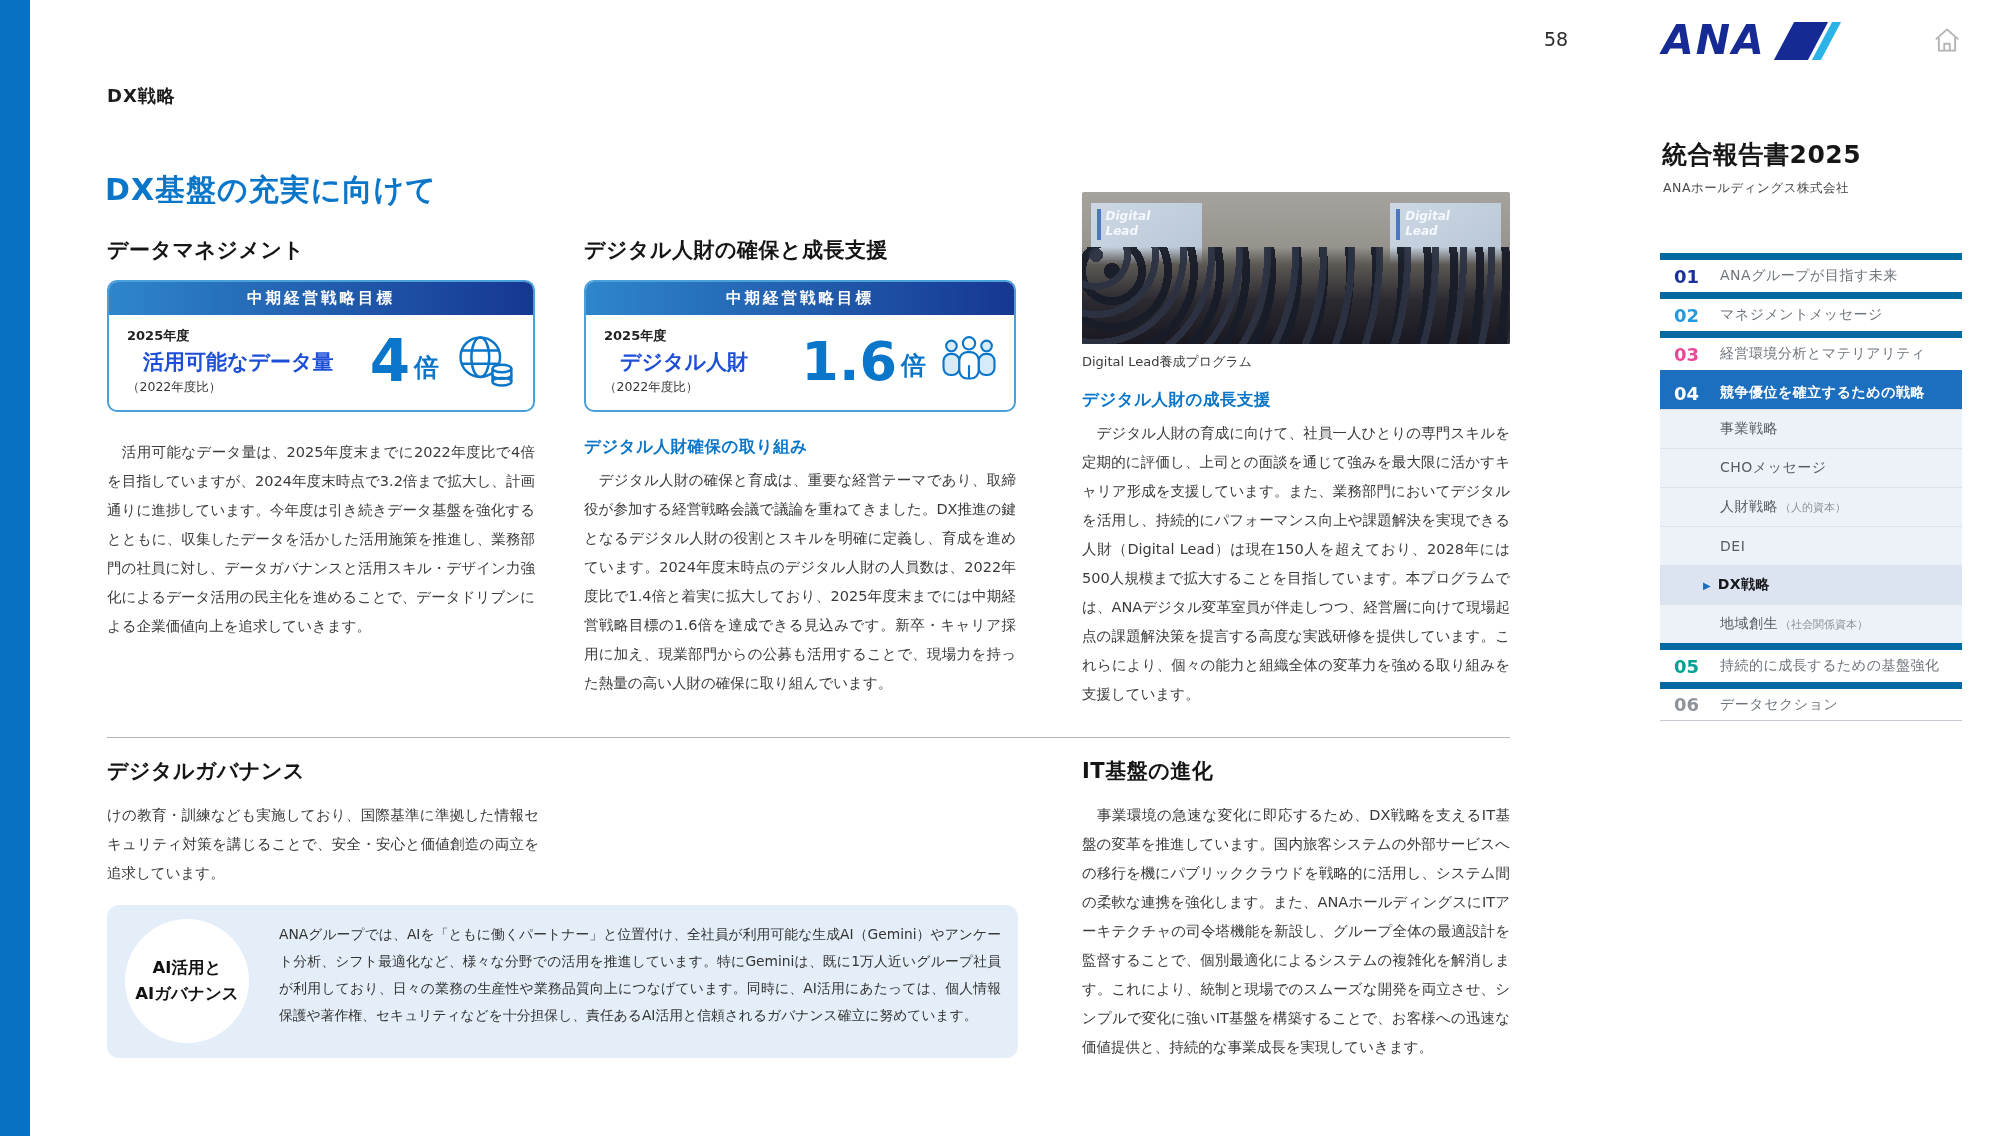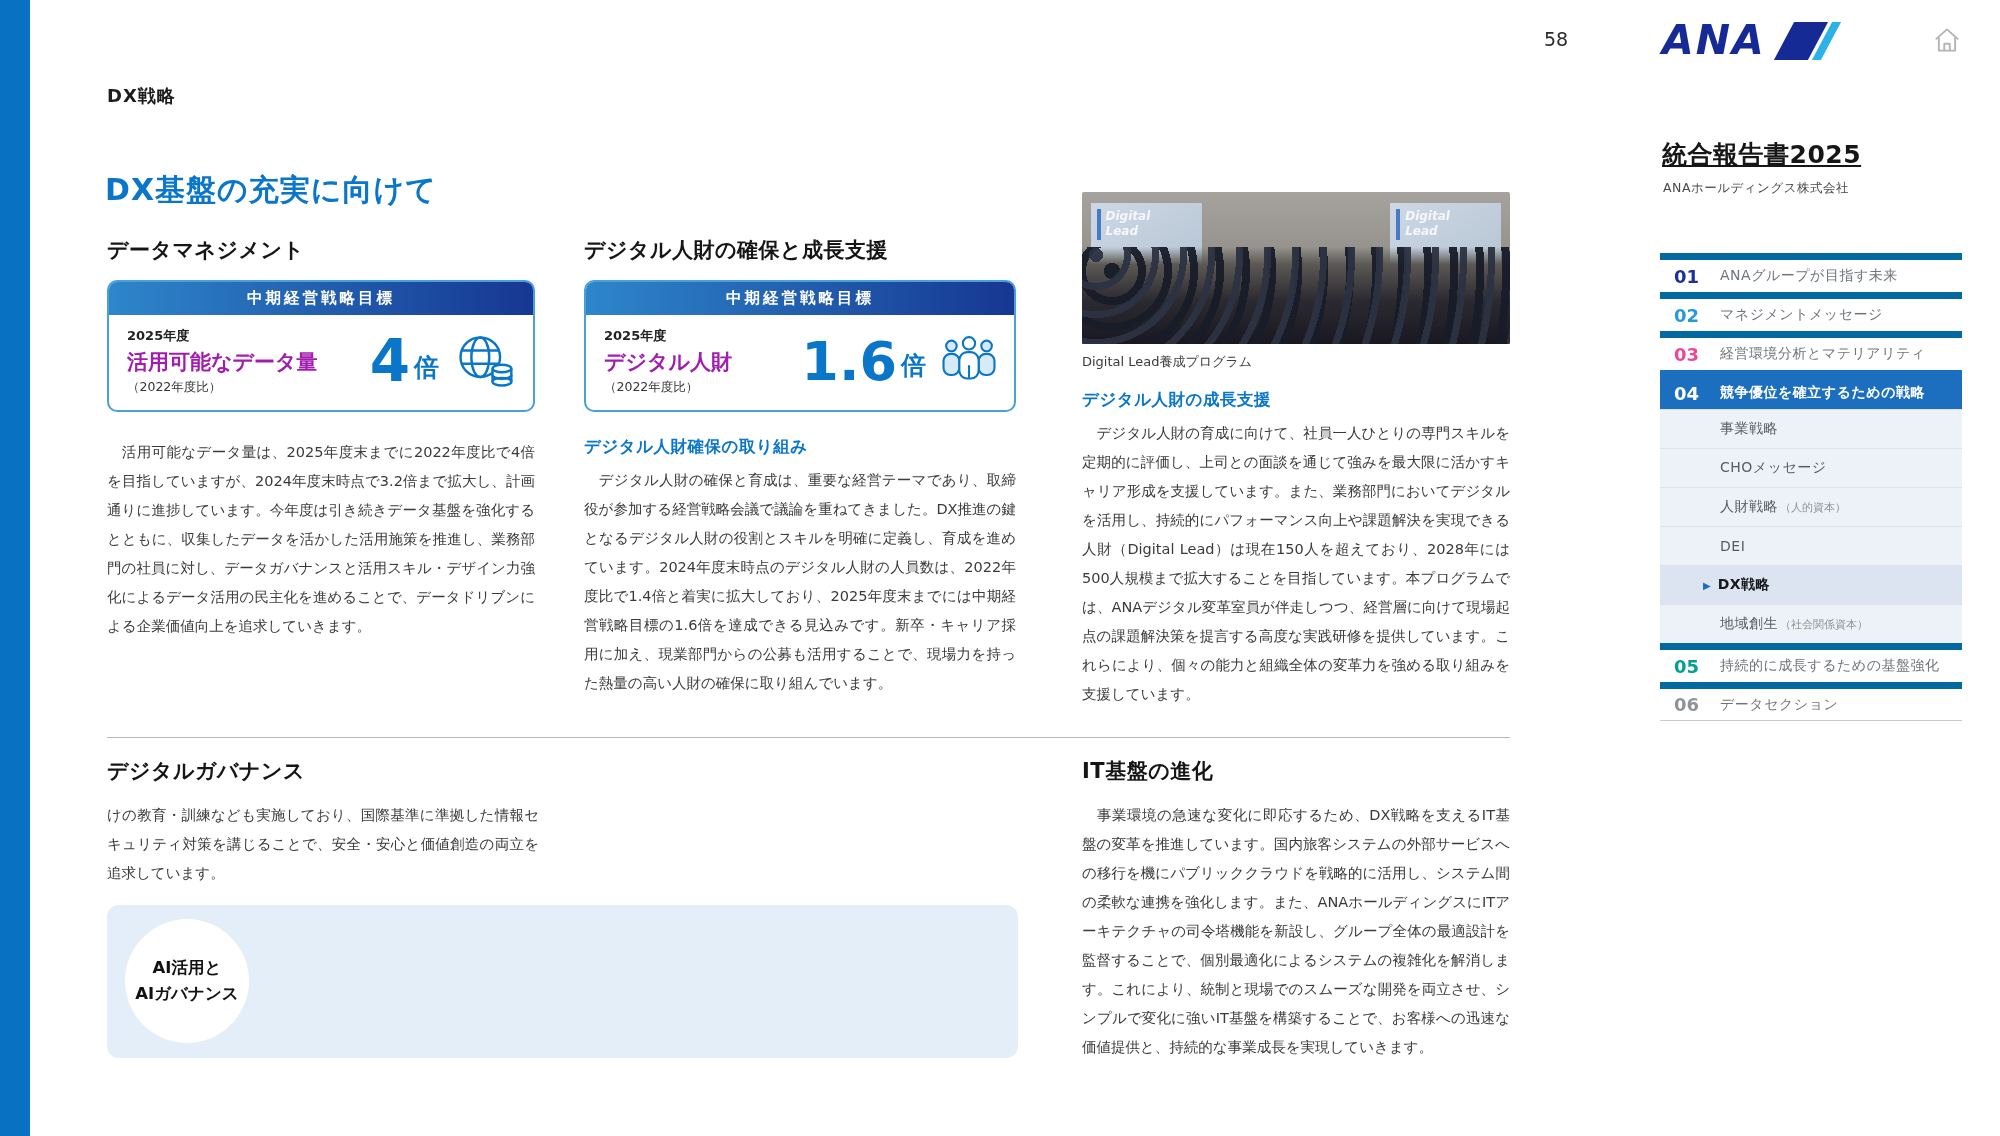--- a/index.html
+++ b/index.html
@@ -22,21 +22,21 @@
   .col{position:absolute;}
   .col1{left:107px;top:236px;width:428px;}
   .col2{left:584px;top:236px;width:432px;}
   .col3{left:1082px;top:192px;width:428px;}
   .col-heading{font-size:21px;font-weight:700;color:#151515;letter-spacing:.5px;}
 
   .kpi-card{margin-top:16px;border:2px solid #4aa0d8;border-radius:10px;overflow:hidden;background:#fff;}
   .kpi-header{height:33px;display:flex;align-items:center;justify-content:center;background:linear-gradient(90deg,#2e86cb,#163792);color:#fff;font-size:15.5px;font-weight:700;letter-spacing:3px;}
   .kpi-body{display:flex;align-items:center;padding:12px 16px 14px 18px;}
   .kpi-year{font-size:13px;color:#222;font-weight:600;}
-  .kpi-metric{font-size:21px;font-weight:700;color:#a21caf;margin:3px 0;}
+  .kpi-metric{font-size:21px;font-weight:700;color:#1d4ed8;margin:3px 16px;}
   .kpi-basis{font-size:12.5px;color:#333;}
   .kpi-value{margin-left:auto;display:flex;align-items:flex-end;color:#0a76c9;font-weight:700;}
   .kpi-num{font-size:58px;line-height:.95;}
   .kpi-num.small{font-size:54px;}
   .kpi-unit{font-size:25px;margin:0 2px 5px 4px;}
   .kpi-icon{margin-left:12px;flex:0 0 auto;}
 
   .body-text{font-size:14.5px;line-height:29px;color:#3a3a3a;text-align:justify;}
   .sub-heading{font-size:16.5px;font-weight:700;color:#0a76c9;letter-spacing:.5px;}
   .col1 .body-text{margin-top:26px;}
@@ -64,21 +64,21 @@
   .gov-c1{width:428px;}
   .gov-c2{width:432px;}
 
   .it{position:absolute;left:1082px;top:757px;width:428px;}
   .it .body-text{margin-top:16px;}
 
   .ai-box{position:absolute;left:107px;top:905px;width:911px;height:153px;background:#e3eef8;border-radius:12px;}
   .ai-circle{position:absolute;left:18px;top:14px;width:124px;height:124px;border-radius:50%;background:#fff;display:flex;flex-direction:column;align-items:center;justify-content:center;font-weight:700;font-size:16.5px;color:#111;line-height:1.55;text-align:center;}
   .ai-text{position:absolute;left:172px;top:16px;width:722px;font-size:13.8px;line-height:27px;color:#333;text-align:justify;}
 
-  .report-title{position:absolute;left:1662px;top:138px;font-size:25px;font-weight:700;color:#161616;letter-spacing:.5px;text-decoration:underline;}
+  .report-title{position:absolute;left:1662px;top:138px;font-size:25px;font-weight:700;color:#161616;letter-spacing:.5px;}
   .report-company{position:absolute;left:1663px;top:180px;font-size:12.5px;color:#4a4a4a;letter-spacing:.5px;}
 
   .nav{position:absolute;left:1660px;top:253px;width:302px;}
   .nav-row{display:flex;align-items:center;height:39px;border-top:7px solid #0369a1;padding-left:14px;box-sizing:border-box;cursor:pointer;}
   .nav-row.last{border-bottom:1px solid #c6cad2;}
   .nav-num{width:46px;font-size:18px;font-weight:700;flex:0 0 auto;}
   .nav-label{font-size:14px;color:#6e747c;letter-spacing:.5px;white-space:nowrap;}
   .nav-note{font-size:11px;color:#8d929a;margin-left:2px;white-space:nowrap;}
   .nav-row.active{background:#1b6fbe;border-top-color:#1b6fbe;}
   .nav-row.active .nav-label{color:#fff;font-weight:600;}
@@ -209,20 +209,21 @@
     <div class="gov-cols">
       <div class="gov-c2 body-text">けの教育・訓練なども実施しており、国際基準に準拠した情報セキュリティ対策を講じることで、安全・安心と価値創造の両立を追求しています。</div>
     </div>
   </div>
 
   <div class="ai-box">
     <div class="ai-circle">
       <span>AI活用と</span>
       <span>AIガバナンス</span>
     </div>
+    <div class="ai-text">ANAグループでは、AIを「ともに働くパートナー」と位置付け、全社員が利用可能な生成AI（Gemini）やアンケート分析、シフト最適化など、様々な分野での活用を推進しています。特にGeminiは、既に1万人近いグループ社員が利用しており、日々の業務の生産性や業務品質向上につなげています。同時に、AI活用にあたっては、個人情報保護や著作権、セキュリティなどを十分担保し、責任あるAI活用と信頼されるガバナンス確立に努めています。</div>
   </div>
 
   <div class="it">
     <div class="col-heading">IT基盤の進化</div>
     <div class="body-text">　事業環境の急速な変化に即応するため、DX戦略を支えるIT基盤の変革を推進しています。国内旅客システムの外部サービスへの移行を機にパブリッククラウドを戦略的に活用し、システム間の柔軟な連携を強化します。また、ANAホールディングスにITアーキテクチャの司令塔機能を新設し、グループ全体の最適設計を監督することで、個別最適化によるシステムの複雑化を解消します。これにより、統制と現場でのスムーズな開発を両立させ、シンプルで変化に強いIT基盤を構築することで、お客様への迅速な価値提供と、持続的な事業成長を実現していきます。</div>
   </div>
 
   <div class="report-title">統合報告書2025</div>
   <div class="report-company">ANAホールディングス株式会社</div>
 

